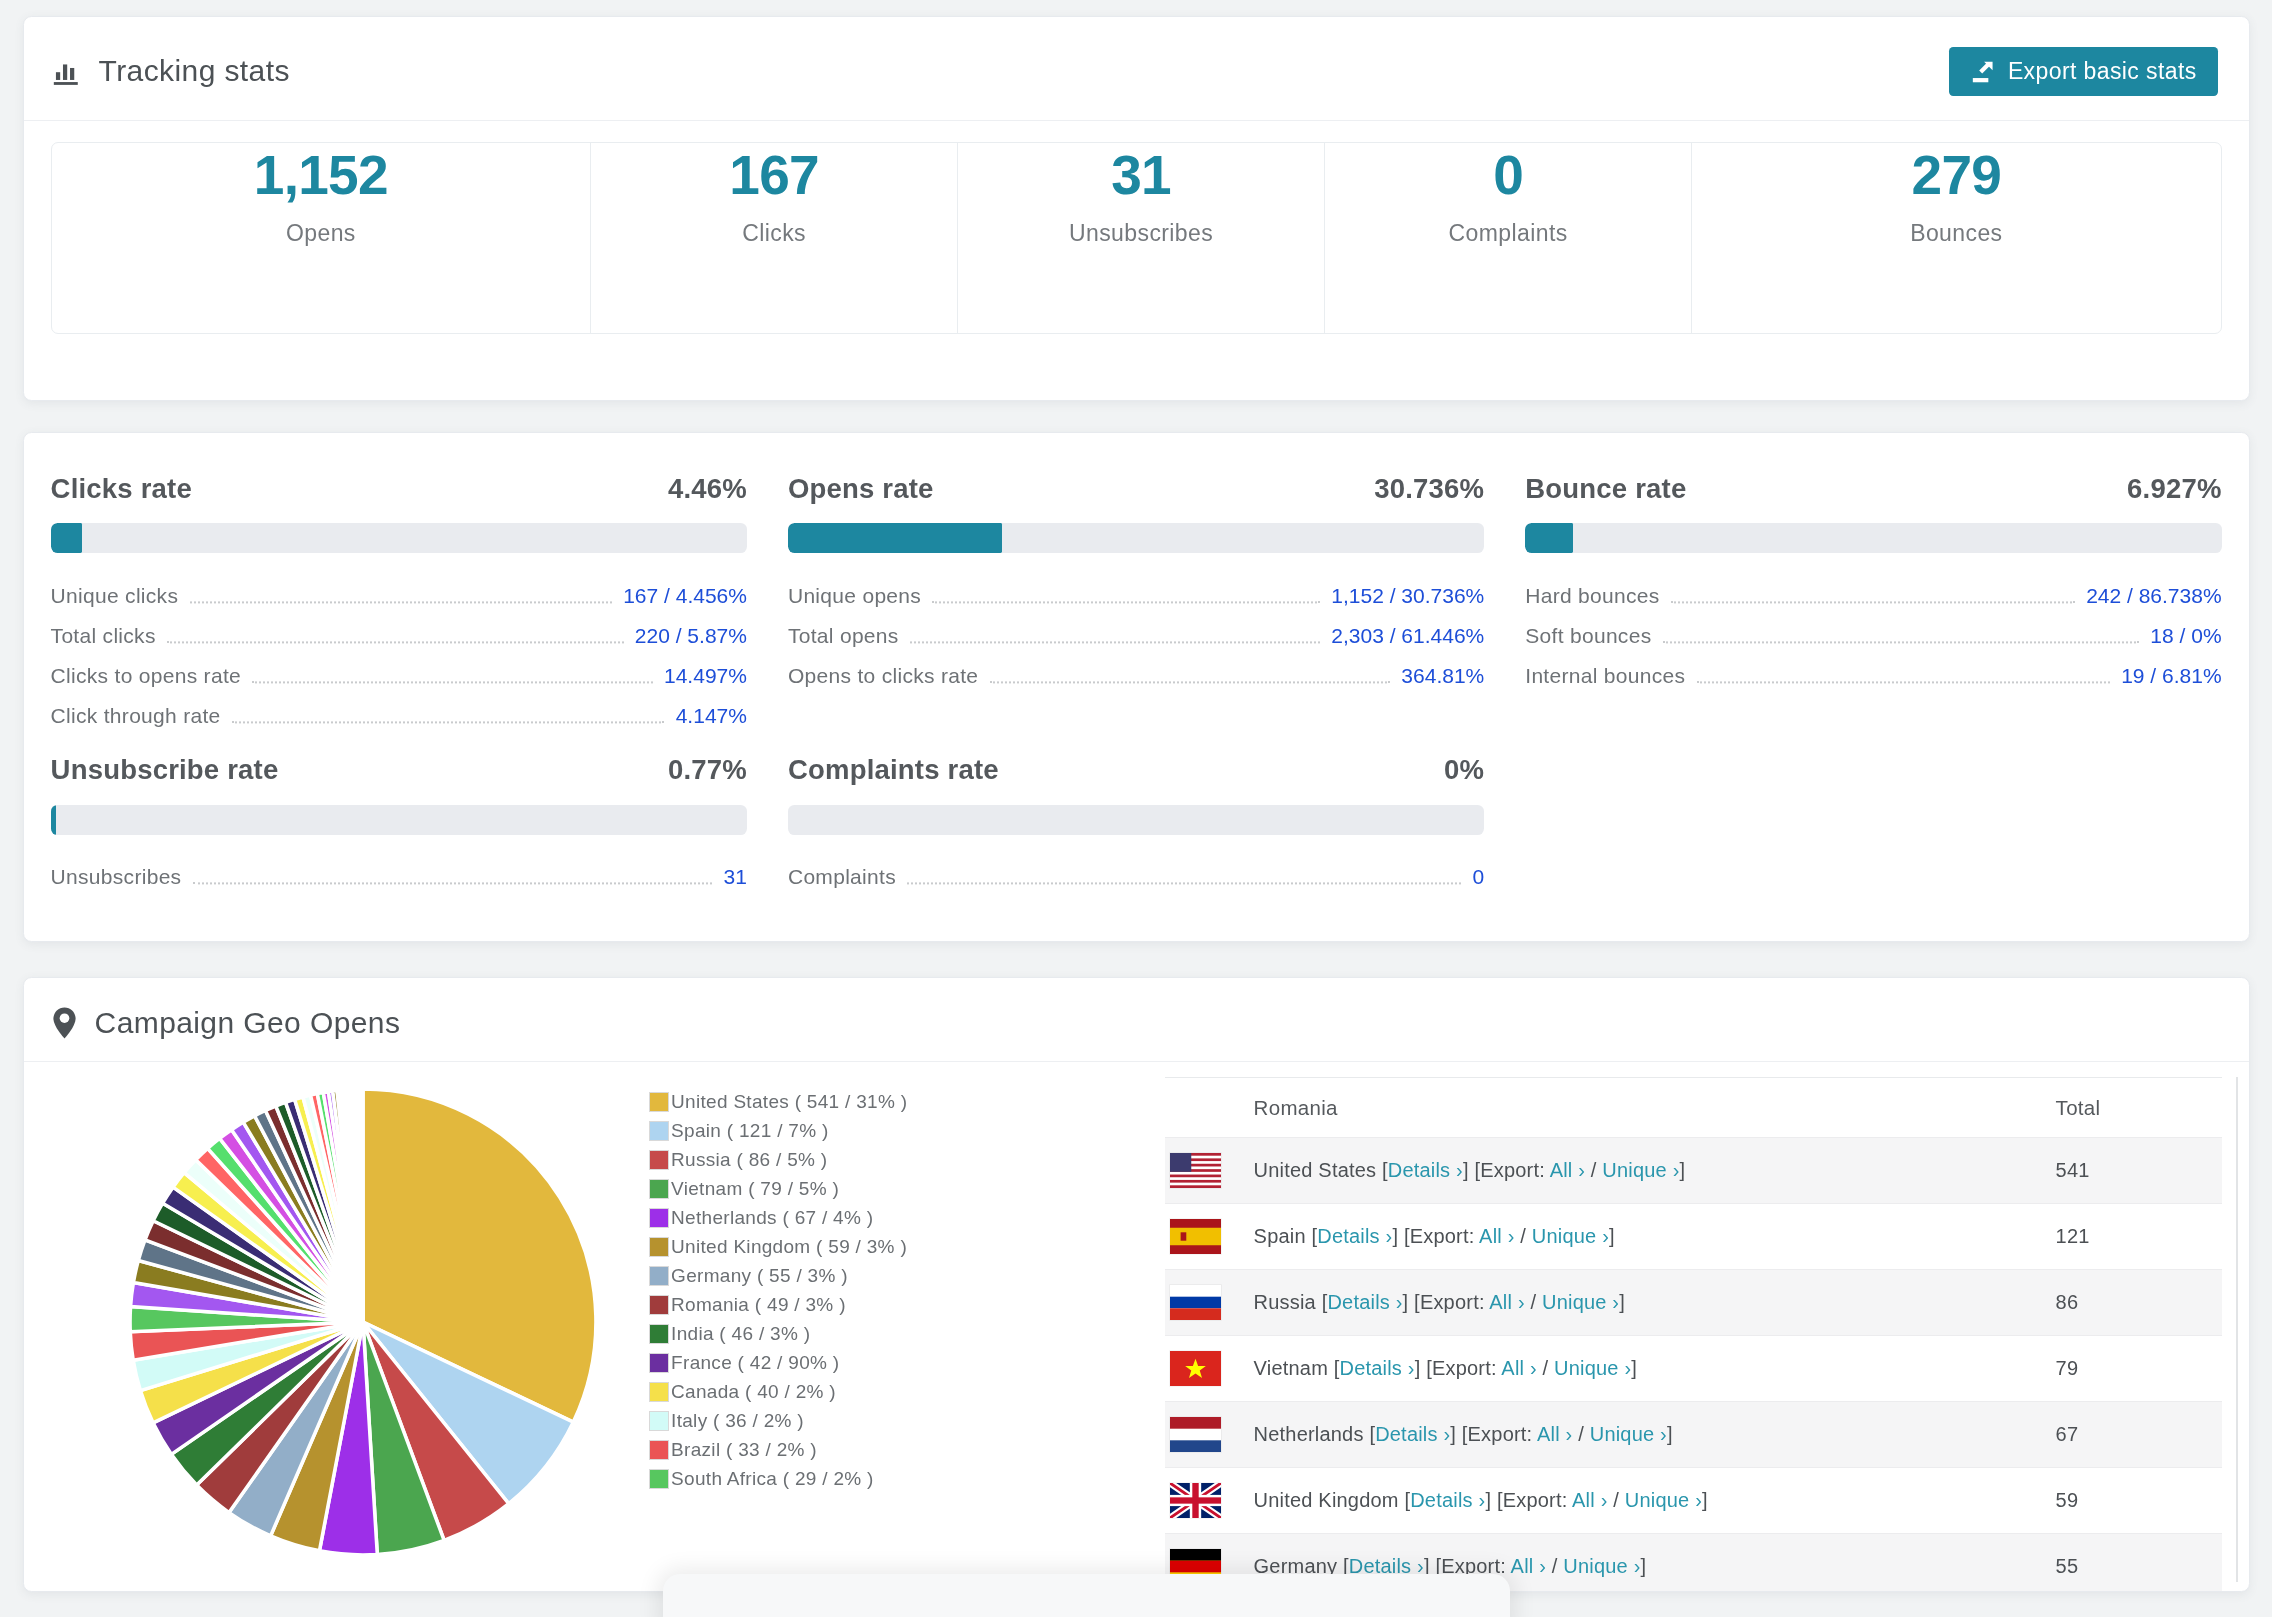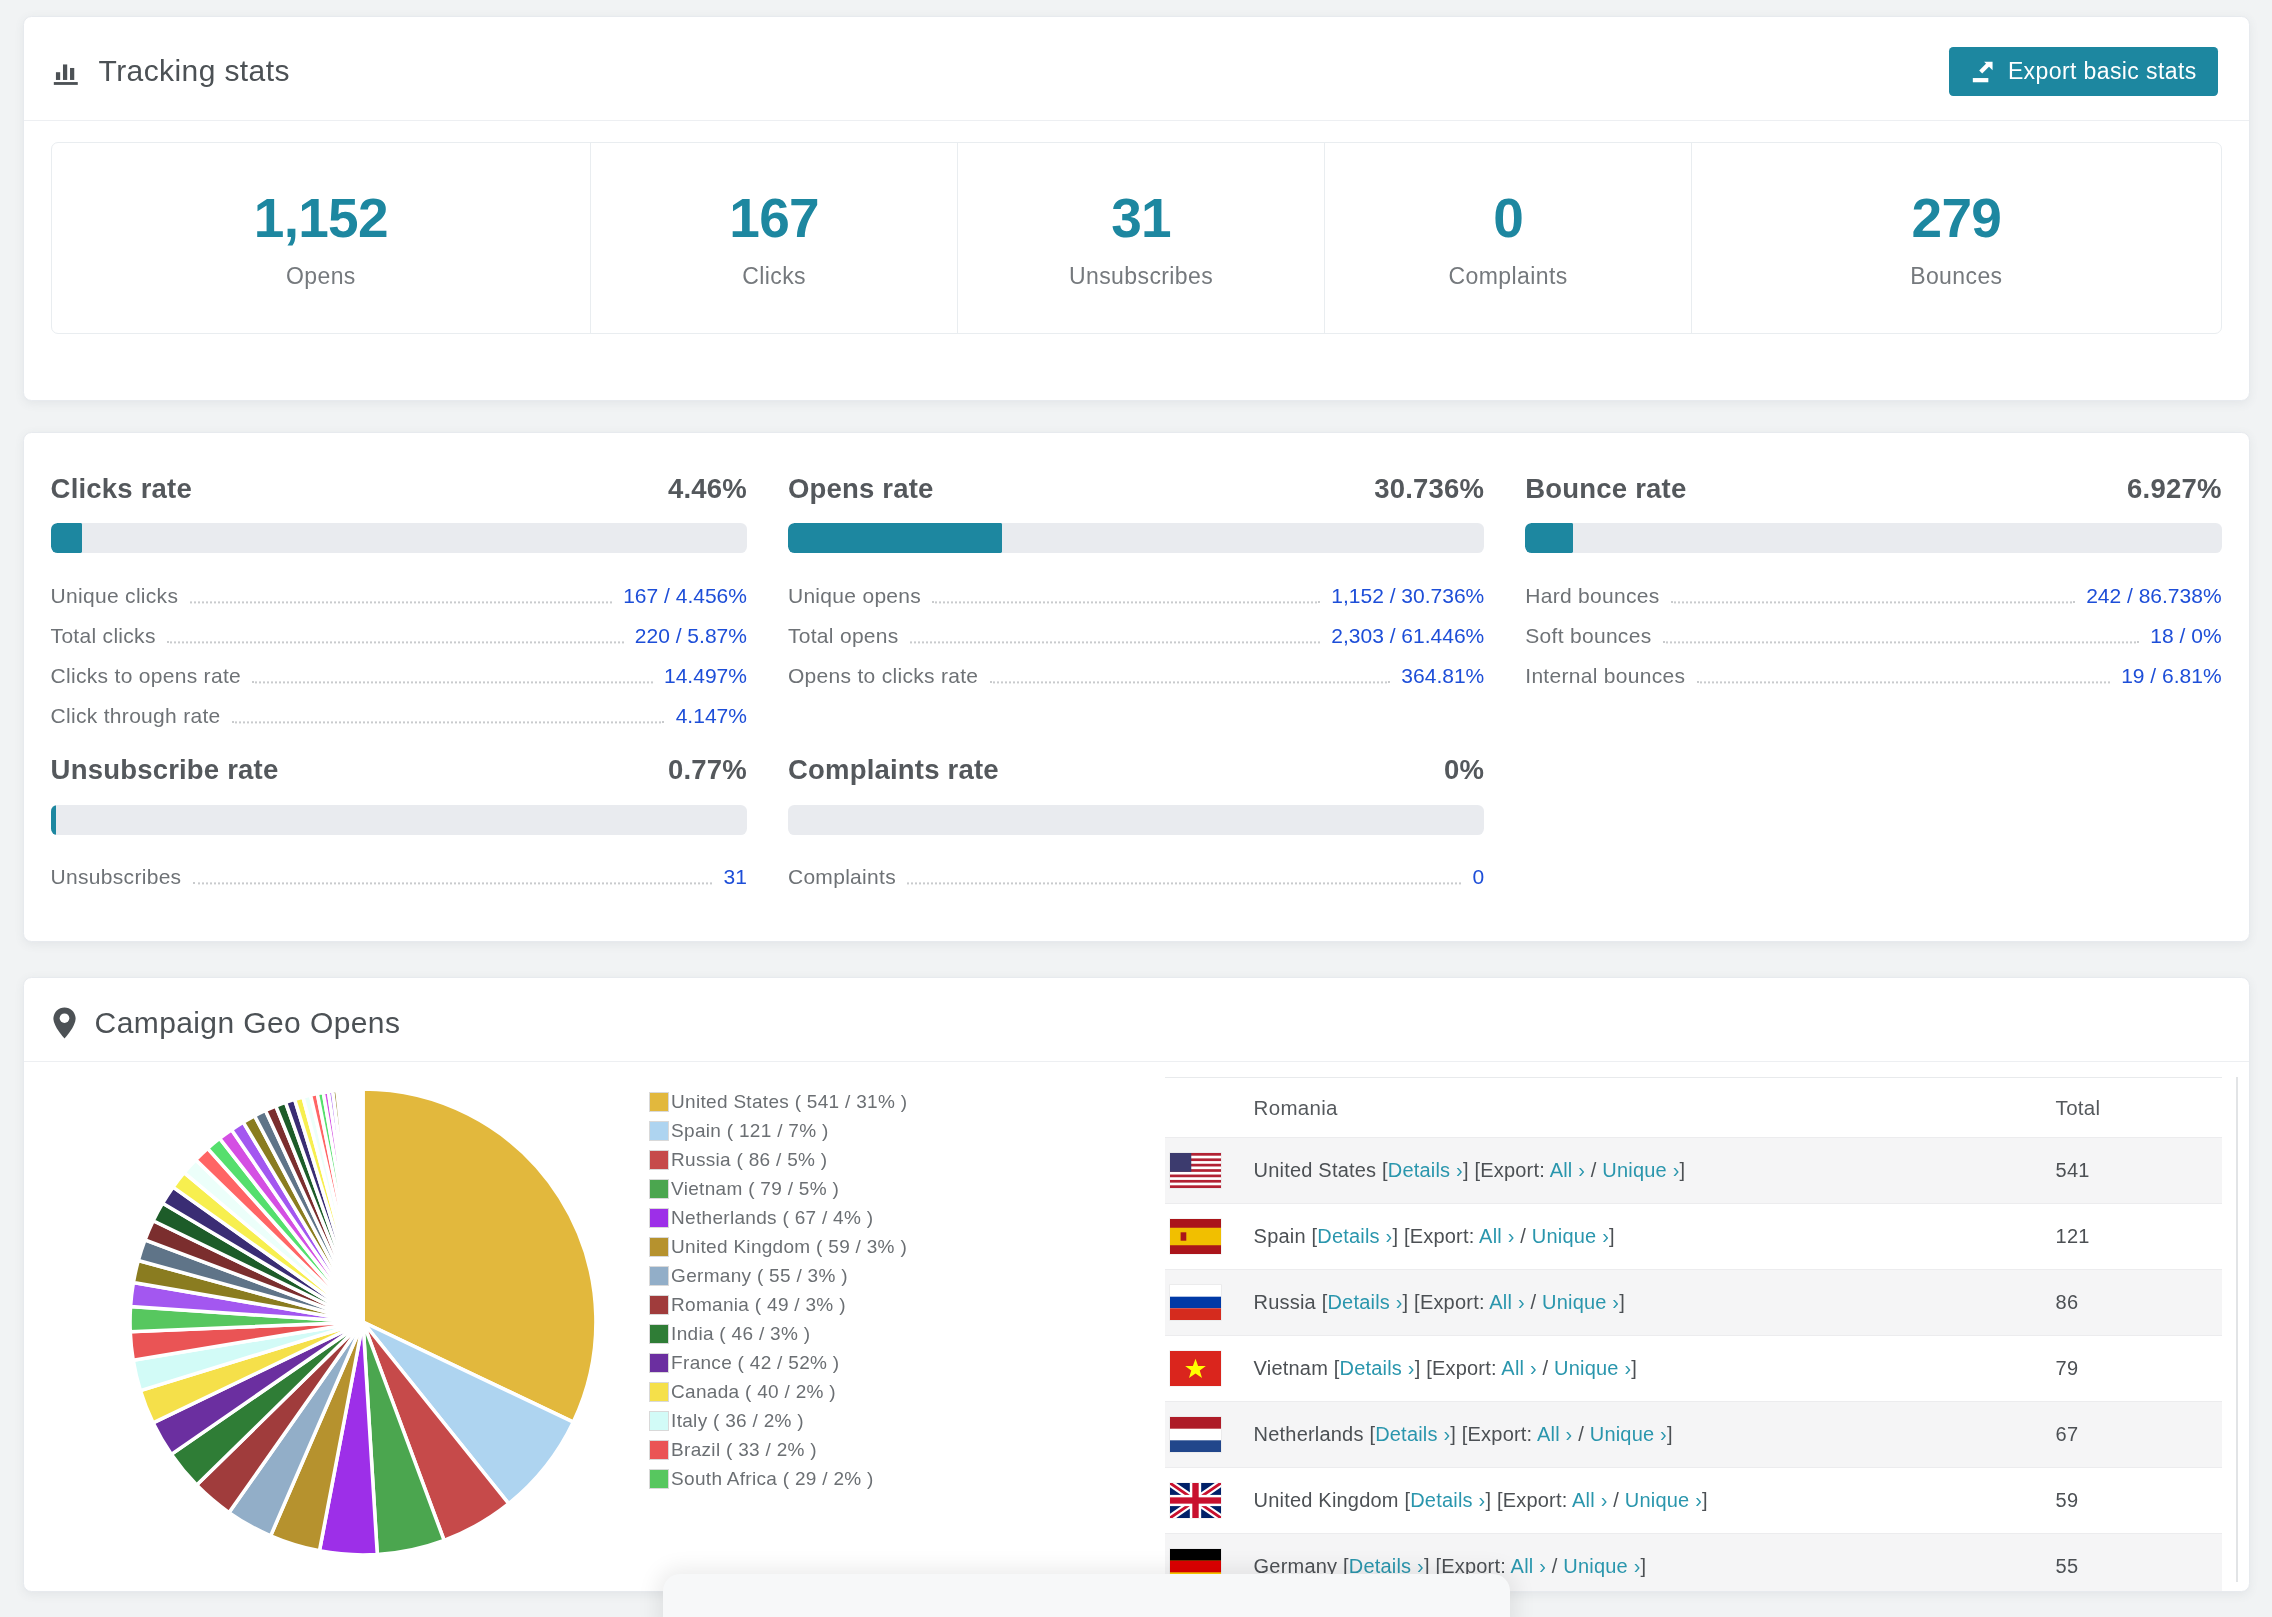--- a/index.html
+++ b/index.html
@@ -7,21 +7,21 @@
   body{font-family:"Liberation Sans",sans-serif;background:#f1f3f4;position:relative}
   :root{--accent:#1d87a0;--link:#2a96ad;--txt:#4c5155;--muted:#6e7276}
   .card{position:absolute;left:22.6px;width:2227px;background:#fff;border:1.4px solid #e7eaee;border-radius:8.5px;box-shadow:0 2.8px 10px rgba(80,90,100,.08)}
   .card-head{display:flex;align-items:center;gap:17px;padding:30px 31px 24px 27px;border-bottom:1.4px solid #edeff2}
   .card-head h2{font-size:30px;font-weight:400;color:var(--txt);letter-spacing:0.4px}
   .head-icon{display:flex;align-items:center}
   .export-btn{margin-left:auto;display:flex;align-items:center;gap:12.7px;background:var(--accent);color:#fff;border:none;border-radius:4.2px;padding:11.3px 21px;font-size:23px;font-family:inherit;letter-spacing:0.4px;cursor:pointer}
   
   .card-tracking{top:15.5px;height:385px}
   .stats-band{margin:21px 27px 0;height:192px;border:1.4px solid #e9edf0;border-radius:7px;display:grid;grid-template-columns:1.47fr 1fr 1fr 1fr 1.44fr}
-  .stat-cell{display:flex;flex-direction:column;align-items:center;justify-content:center;border-right:1.4px solid #e9edf0}
+  .stat-cell{display:flex;flex-direction:column;align-items:center;justify-content:flex-start;border-right:1.4px solid #e9edf0}
   .stat-cell:last-child{border-right:none}
   .stat-value{font-size:55px;font-weight:700;color:var(--accent);letter-spacing:-0.7px}
   .stat-label{margin-top:13px;font-size:23px;color:#75797d;letter-spacing:0.4px}
   
   .card-rates{top:432px;height:510px;padding:40px 27px 0;display:grid;grid-template-columns:1fr 1fr 1fr;column-gap:41px;row-gap:18.4px;align-content:start}
   .rate-head{display:flex;justify-content:space-between;align-items:baseline}
   .rate-title,.rate-value{font-size:27.5px;font-weight:700;color:#54585c;letter-spacing:0.2px}
   .bar{margin-top:18.4px;height:30px;background:#e9ebef;border-radius:6.4px;overflow:hidden}
   .fill{height:100%;background:var(--accent);border-radius:6.4px 1.4px 1.4px 6.4px}
   .rate-rows{margin-top:22.6px}
@@ -320,21 +320,21 @@
         <div class="legend-item">
      <span class="chip" style="background:#a03c3c"></span>
      <span class="legend-label">Romania ( 49 / 3% )</span>
    </div>
         <div class="legend-item">
      <span class="chip" style="background:#2f7d36"></span>
      <span class="legend-label">India ( 46 / 3% )</span>
    </div>
         <div class="legend-item">
      <span class="chip" style="background:#6b2fa0"></span>
-     <span class="legend-label">France ( 42 / 52% )</span>
+     <span class="legend-label">France ( 42 / 90% )</span>
    </div>
         <div class="legend-item">
      <span class="chip" style="background:#f5e04a"></span>
      <span class="legend-label">Canada ( 40 / 2% )</span>
    </div>
         <div class="legend-item">
      <span class="chip" style="background:#d2fbf7"></span>
      <span class="legend-label">Italy ( 36 / 2% )</span>
    </div>
         <div class="legend-item">

